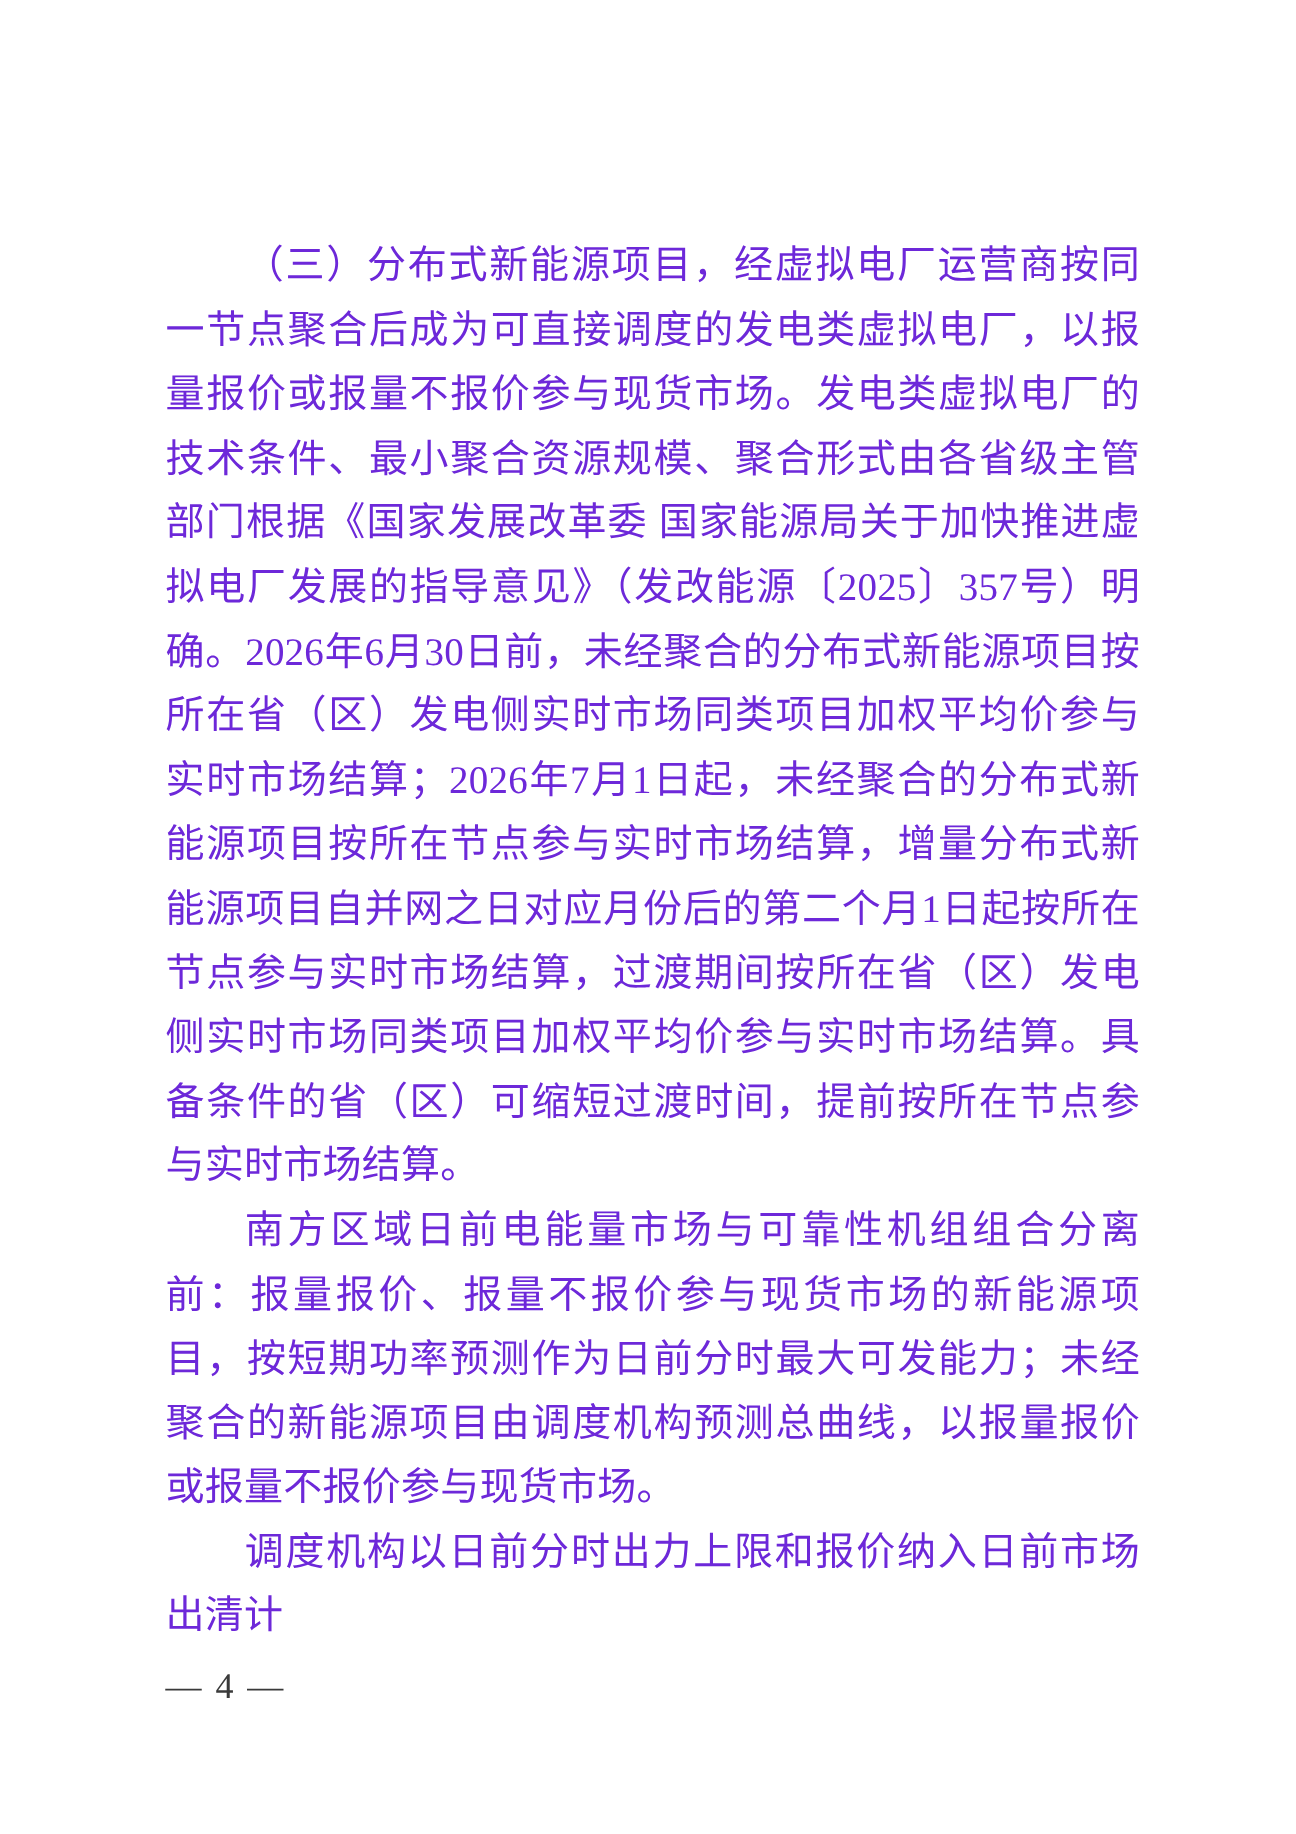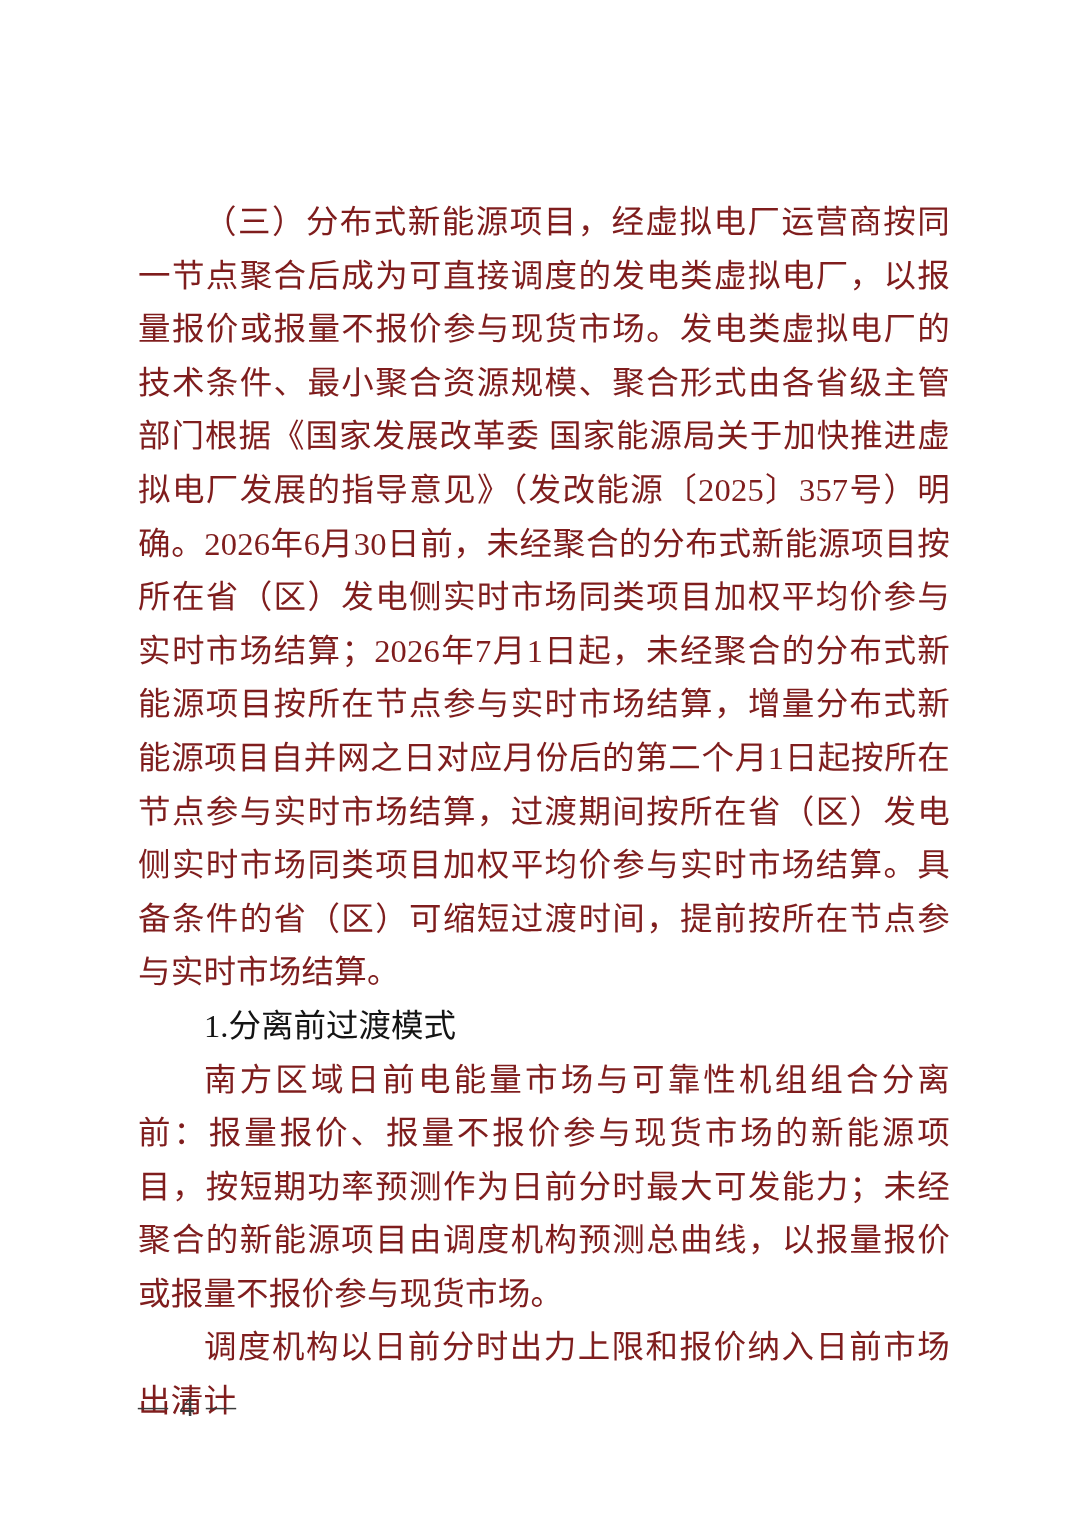--- a/index.html
+++ b/index.html
@@ -29,21 +29,21 @@
   }
 
   .para {
     font-size: 32.5px;
     line-height: 53.6px;
     text-align: justify;
     text-align-last: left;
     text-justify: inter-character;
     letter-spacing: 0.2px;
     margin: 0;
-    color: #7f1d1d;
+    color: #6d28d9;
   }
 
   .para.indent {
     text-indent: 66px;
   }
 
   
   .line {
     font-size: 32.5px;
     line-height: 53.6px;
@@ -85,21 +85,20 @@
 <body>
 
 <div class="page">
 
   <div class="content">
 
     <p class="para indent">（三）分布式新能源项目，经虚拟电厂运营商按同一节点聚合后成为可直接调度的发电类虚拟电厂，以报量报价或报量不报价参与现货市场。发电类虚拟电厂的技术条件、最小聚合资源规模、聚合形式由各省级主管部门根据《国家发展改革委 国家能源局关于加快推进虚拟电厂发展的指导意见》（发改能源〔2025〕357号）明确。2026年6月30日前，未经聚合的分布式新能源项目按所在省（区）发电侧实时市场同类项目加权平均价参与实时市场结算；2026年7月1日起，未经聚合的分布式新能源项目按所在节点参与实时市场结算，增量分布式新能源项目自并网之日对应月份后的第二个月1日起按所在节点参与实时市场结算，过渡期间按所在省（区）发电侧实时市场同类项目加权平均价参与实时市场结算。具备条件的省（区）可缩短过渡时间，提前按所在节点参与实时市场结算。</p>
 
 
 
-    <p class="line indent">1.分离前过渡模式</p>
 
     <p class="para indent">南方区域日前电能量市场与可靠性机组组合分离前：报量报价、报量不报价参与现货市场的新能源项目，按短期功率预测作为日前分时最大可发能力；未经聚合的新能源项目由调度机构预测总曲线，以报量报价或报量不报价参与现货市场。</p>
 
     <p class="para indent">调度机构以日前分时出力上限和报价纳入日前市场出清计</p>
 
   </div>
 
   <div class="folio">— 4 —</div>
 
 </div>

